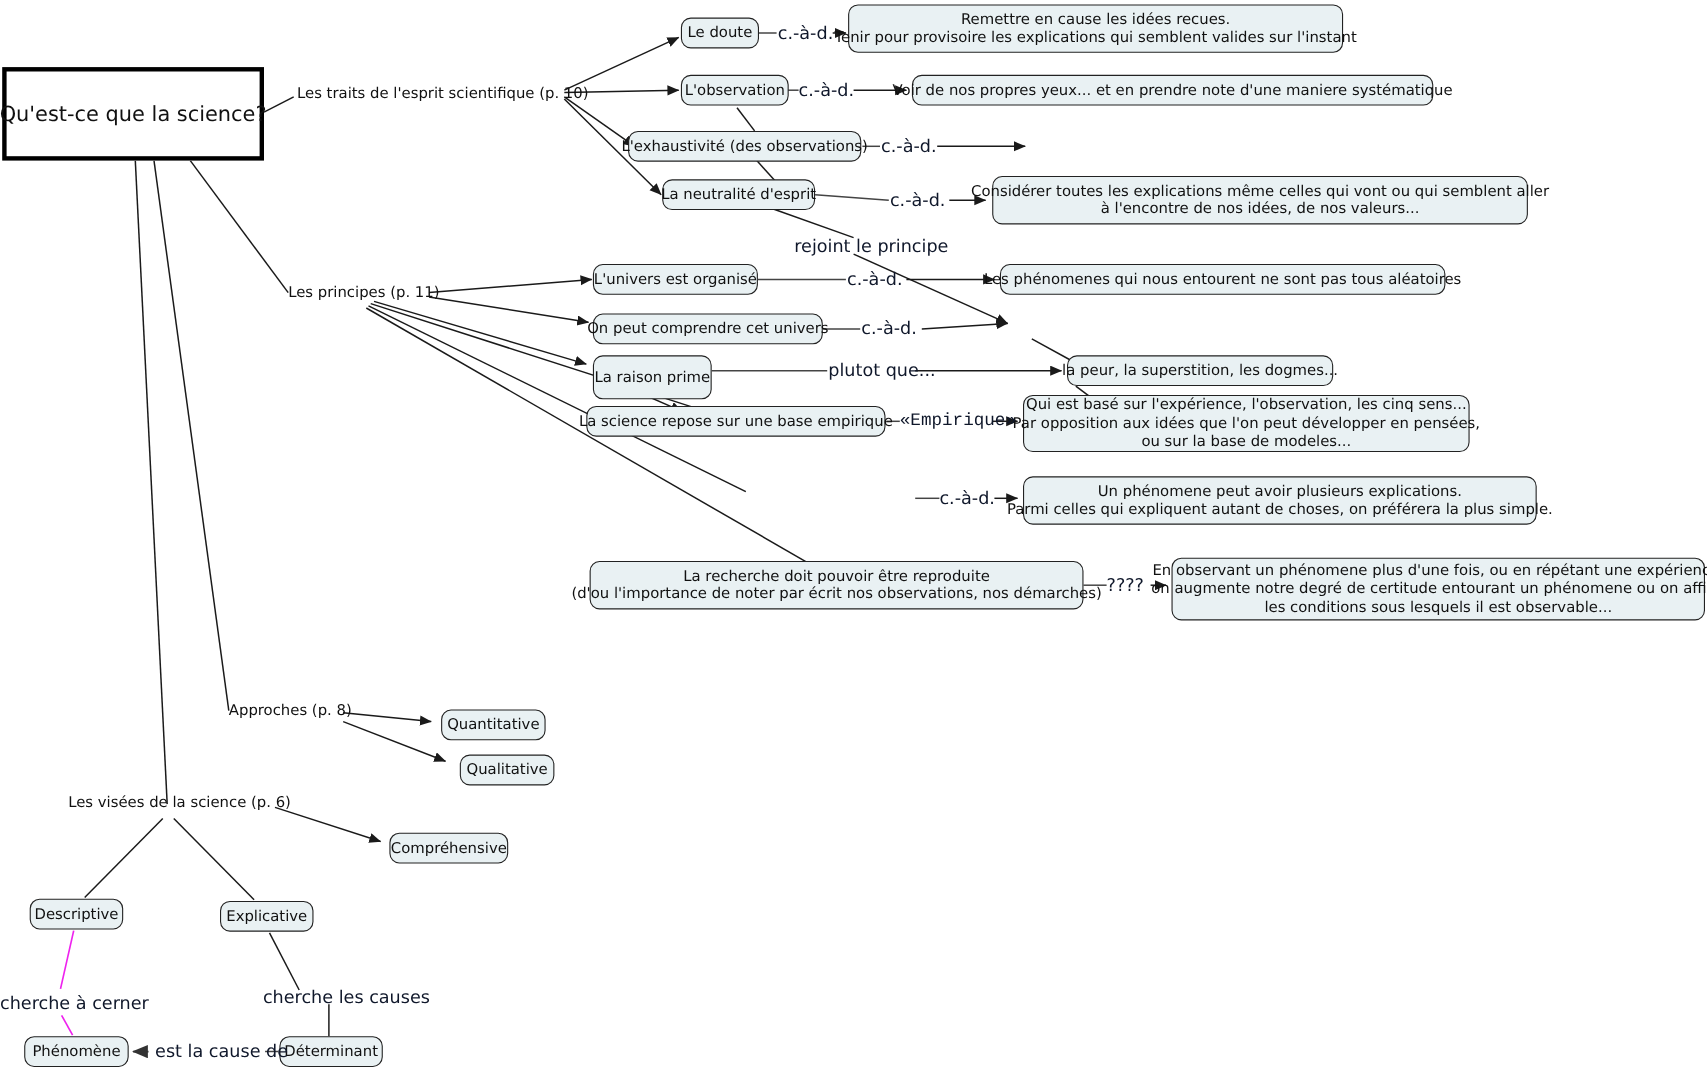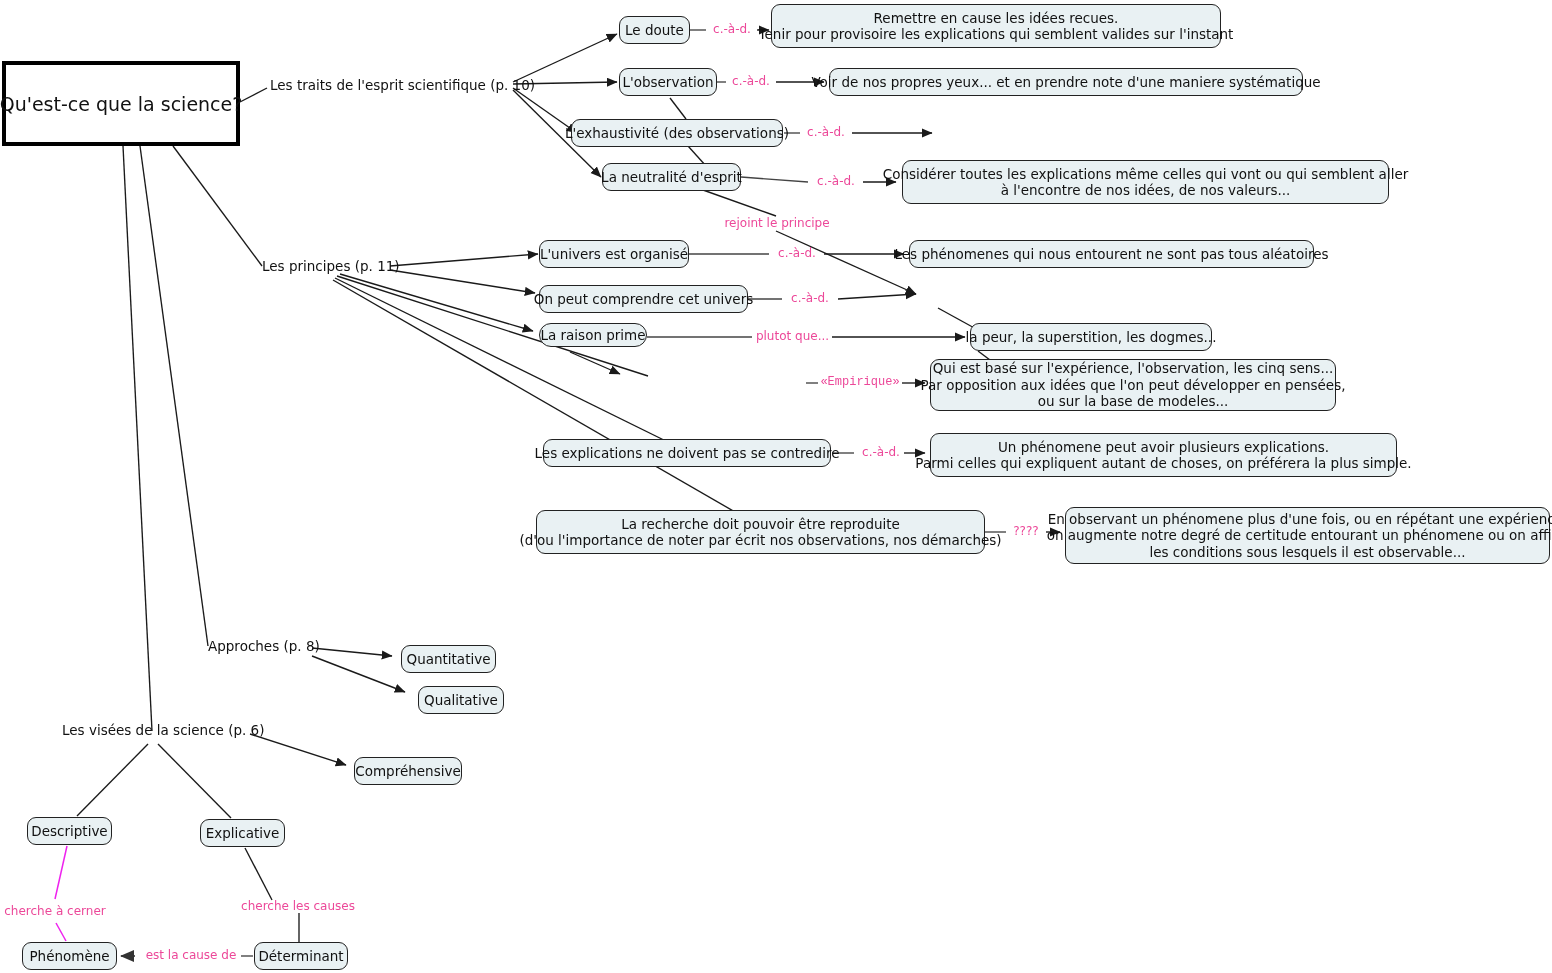--- a/index.html
+++ b/index.html
@@ -47,26 +47,26 @@
   .node.root {
     background: #ffffff;
     border: 4px solid #000000;
     border-radius: 0;
     font-size: 19px;
     line-height: 22px;
     z-index: 4;
   }
   .linklabel {
     position: absolute;
-    color: #ec4899;
-    font-size: 12px;
+    color: #0f172a;
+    font-size: 16px;
     line-height: 15px;
     background: transparent;
     white-space: pre;
-    text-align: center;
+    text-align: left;
     z-index: 5;
   }
   .branchlabel {
     position: absolute;
     color: #111111;
     font-size: 13.5px;
     line-height: 16px;
     white-space: pre;
     z-index: 5;
   }
@@ -214,38 +214,38 @@
   <div class="linklabel" style="left:770px; top:246px; width:54px;">c.-à-d.</div>
   <div class="node" style="left:909px; top:240px; width:405px; height:28px;">
     <span>Les phénomenes qui nous entourent ne sont pas tous aléatoires</span>
   </div>
 
   <div class="node" style="left:539px; top:285px; width:209px; height:28px;">
     <span>On peut comprendre cet univers</span>
   </div>
   <div class="linklabel" style="left:783px; top:291px; width:54px;">c.-à-d.</div>
 
-  <div class="node" style="left:539px; top:323px; width:108px; height:24px;border-radius:14px;">
+  <div class="node" style="left:539px; top:323px; width:108px; height:40px;">
     <span>La raison prime</span>
   </div>
   <div class="linklabel" style="left:753px; top:329px; width:79px;">plutot que...</div>
   <div class="node" style="left:970px; top:323px; width:242px; height:28px;">
     <span>la peur, la superstition, les dogmes...</span>
   </div>
 
+  <div class="node" style="left:533px; top:369px; width:272px; height:28px;">
+    <span>La science repose sur une base empirique</span>
+  </div>
   <div class="linklabel" style="left:818px; top:375px; width:84px;font-family:Liberation Mono, monospace;">«Empirique»</div>
   <div class="node" style="left:930px; top:359px; width:406px; height:52px;">
     <span>Qui est basé sur l'expérience, l'observation, les cinq sens...
 Par opposition aux idées que l'on peut développer en pensées,
 ou sur la base de modeles...</span>
   </div>
 
-  <div class="node" style="left:543px; top:439px; width:288px; height:28px;">
-    <span>Les explications ne doivent pas se contredire</span>
-  </div>
   <div class="linklabel" style="left:854px; top:445px; width:54px;">c.-à-d.</div>
   <div class="node" style="left:930px; top:433px; width:467px; height:44px;">
     <span>Un phénomene peut avoir plusieurs explications.
 Parmi celles qui expliquent autant de choses, on préférera la plus simple.</span>
   </div>
 
   <div class="node" style="left:536px; top:510px; width:449px; height:44px;">
     <span>La recherche doit pouvoir être reproduite
 (d'ou l'importance de noter par écrit nos observations, nos démarches)</span>
   </div>

